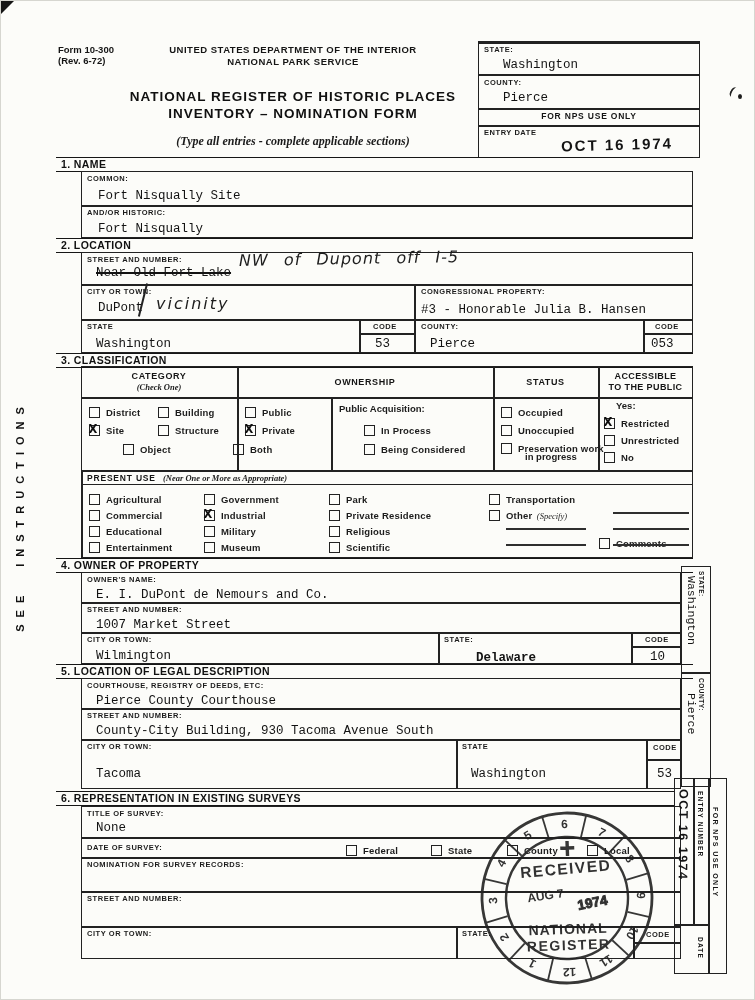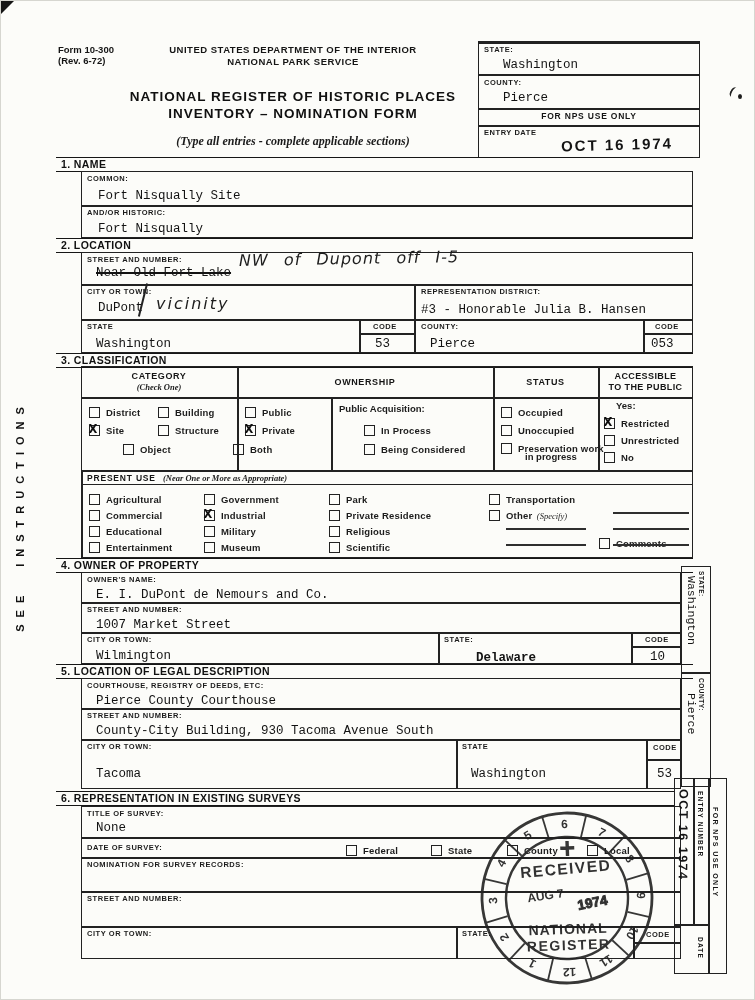--- a/index.html
+++ b/index.html
@@ -90,21 +90,21 @@
   <div class="hline" style="left:358px;top:332px;width:55px;"></div>
   <div class="hline" style="left:642px;top:332px;width:50px;"></div>
 
   <div class="lbl" style="left:86px;top:254px;">STREET AND NUMBER:</div>
   <div class="hand" style="left:238px;top:248px;font-size:16px;letter-spacing:1px;word-spacing:9px;transform:rotate(-1deg);">NW of Dupont off I-5</div>
   <div class="val" style="left:95px;top:265px;text-decoration:line-through;text-decoration-thickness:2px;">Near Old Fort Lake</div>
   <div class="lbl" style="left:86px;top:286px;">CITY OR TOWN:</div>
   <div class="val" style="left:97px;top:300px;">DuPont</div>
   <div class="hand" style="left:155px;top:293px;font-size:16px;letter-spacing:2px;">vicinity</div>
   <div class="abs" style="left:141px;top:282px;width:1.8px;height:34px;background:#222;transform:rotate(14deg);"></div>
-  <div class="lbl" style="left:420px;top:286px;">REPRESENTATION DISTRICT:</div>
+  <div class="lbl" style="left:420px;top:286px;">CONGRESSIONAL PROPERTY:</div>
   <div class="val" style="left:420px;top:302px;">#3 - Honorable Julia B. Hansen</div>
   <div class="lbl" style="left:86px;top:321px;">STATE</div>
   <div class="val" style="left:95px;top:336px;">Washington</div>
   <div class="lbl" style="left:372px;top:321px;">CODE</div>
   <div class="val" style="left:374px;top:336px;">53</div>
   <div class="lbl" style="left:420px;top:321px;">COUNTY:</div>
   <div class="val" style="left:429px;top:336px;">Pierce</div>
   <div class="lbl" style="left:654px;top:321px;">CODE</div>
   <div class="val" style="left:650px;top:336px;">053</div>
 

